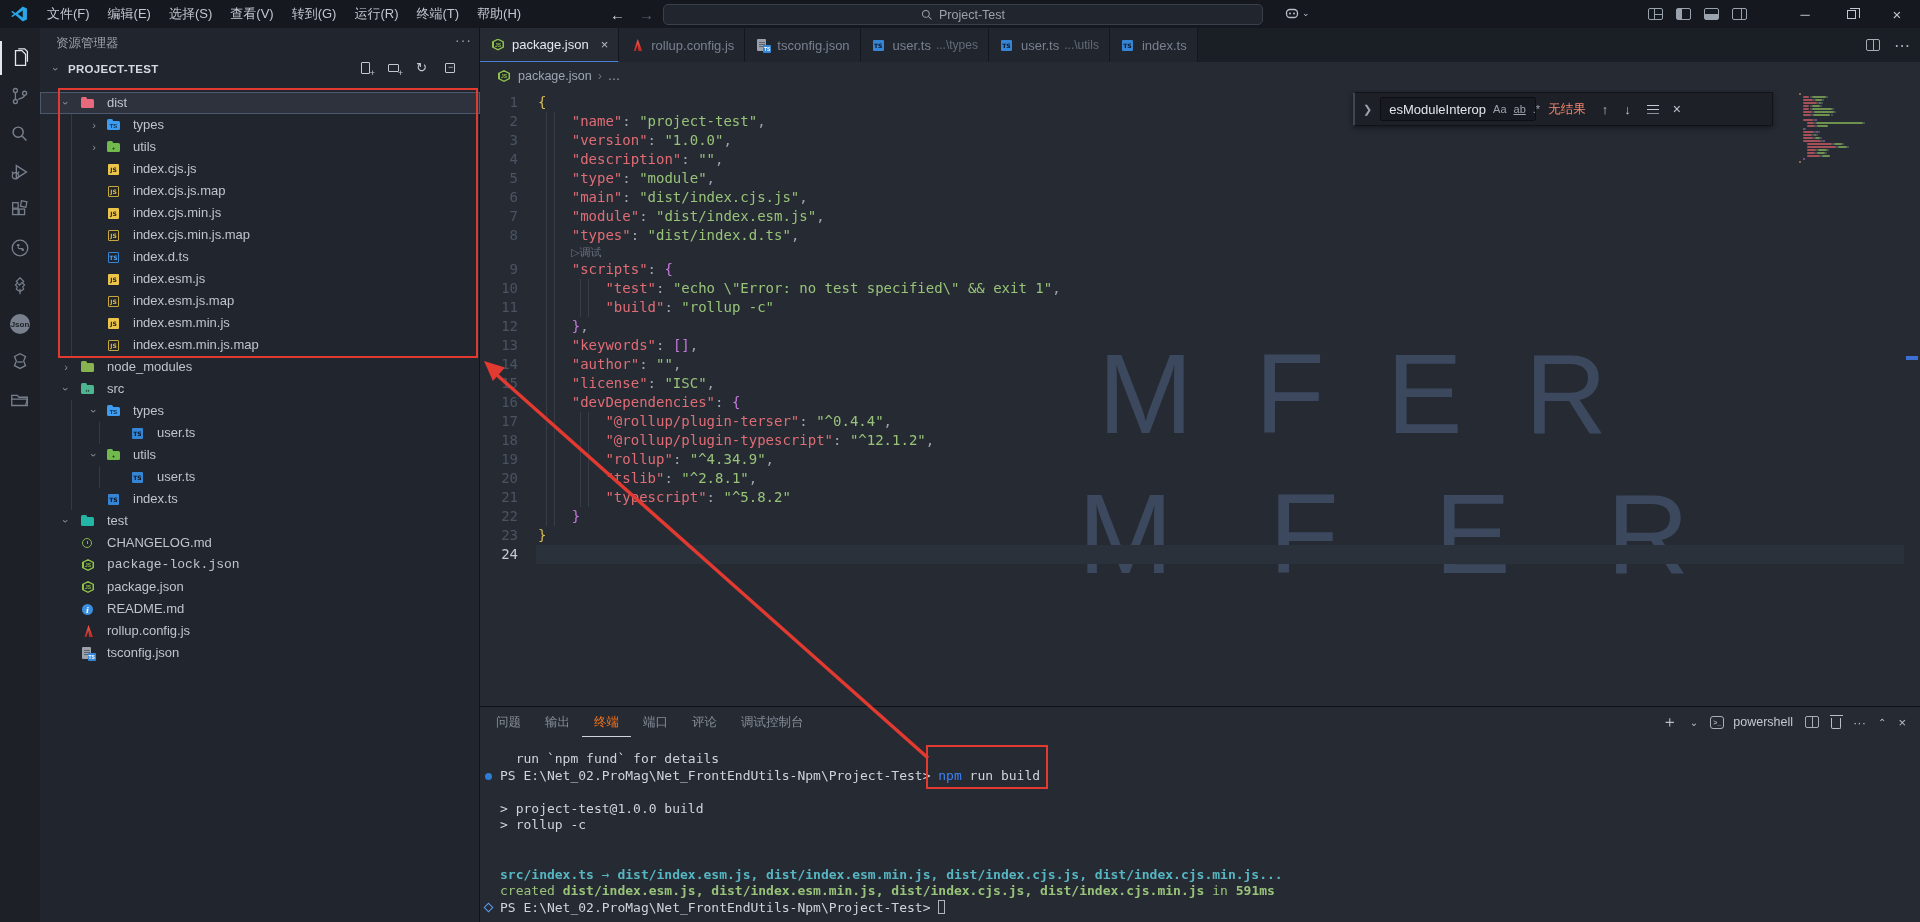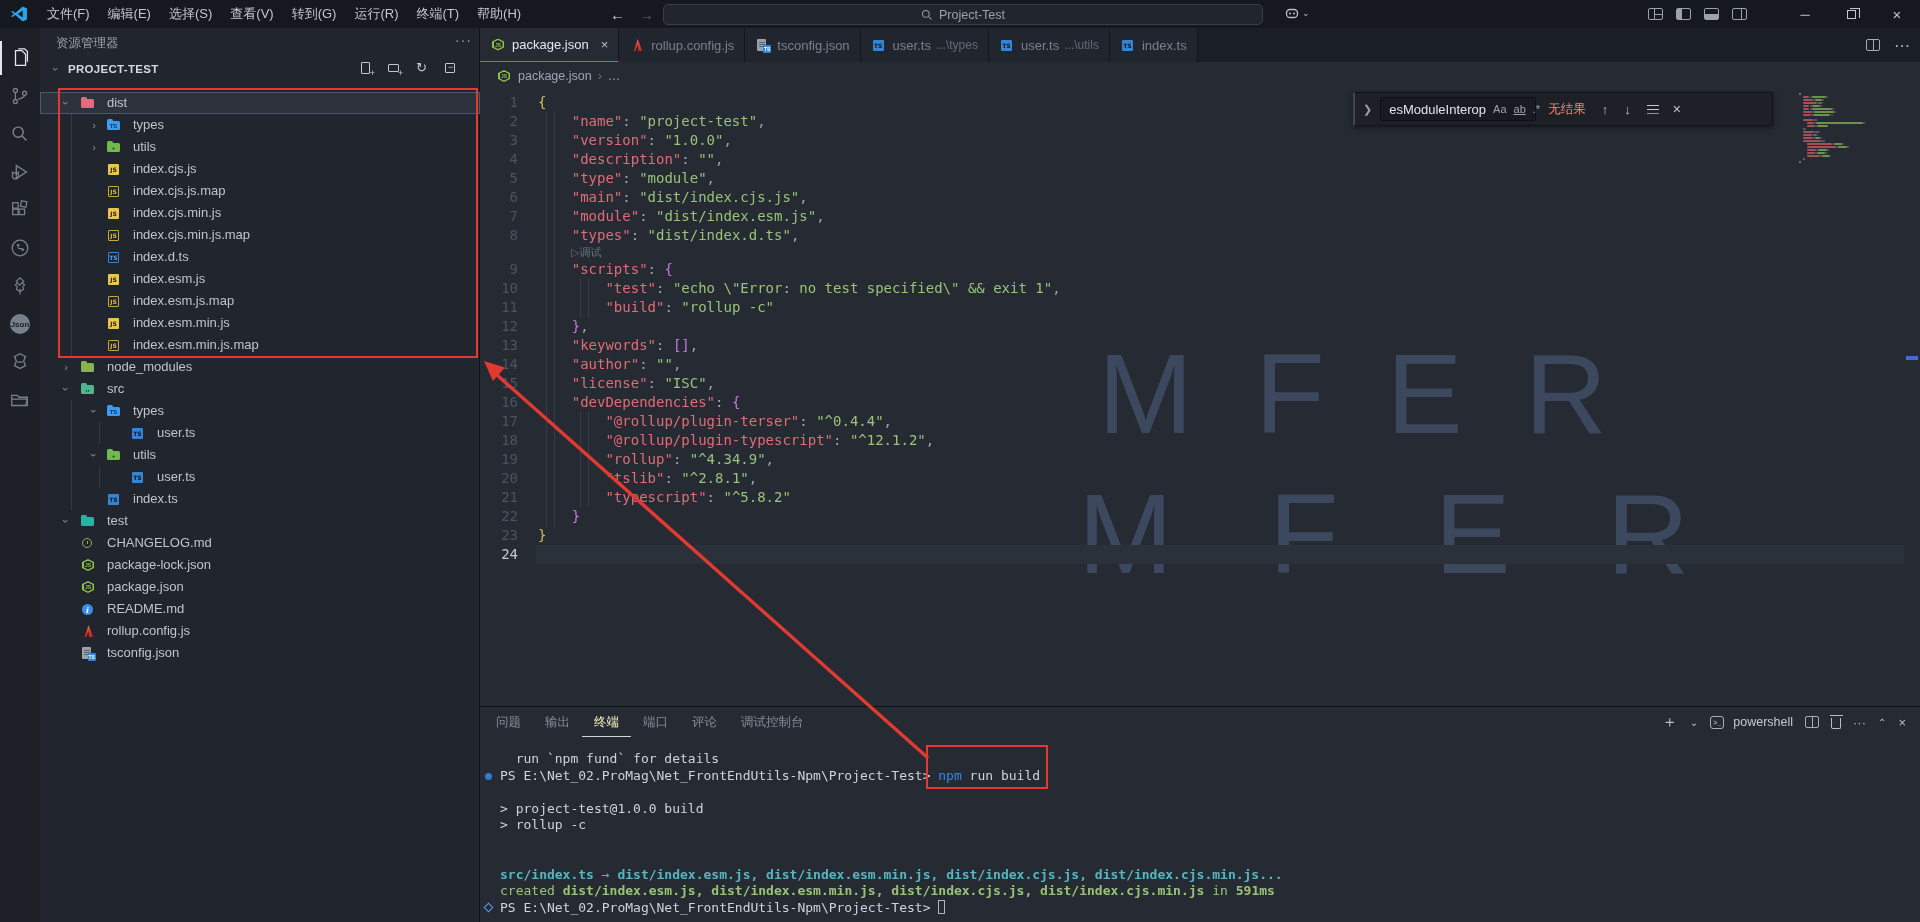--- a/index.html
+++ b/index.html
@@ -135,21 +135,21 @@
   .fclose { color:#c2c7d1; margin-left:14px; margin-right:8px; font-size:14px; }
 
   
   .minimap { position:absolute; left:1317px; top:0; width:110px; height:160px; }
   .mm-seg { position:absolute; height:2px; border-radius:1px; }
 
   
   .panel { position:absolute; left:480px; top:706px; width:1440px; height:216px; background:#262b33; border-top:1px solid #0f1217; }
   .panel-tabs { position:absolute; left:4px; top:0; height:30px; display:flex; align-items:center; }
   .ptab { padding:0 12px; font-size:12.5px; color:#868d99; height:30px; line-height:30px; }
-  .ptab.active { color:#fef9c3; border-bottom:1px solid #cfd3da; }
+  .ptab.active { color:#f97316; border-bottom:1px solid #cfd3da; }
   .panel-actions { position:absolute; right:14px; top:0; height:30px; display:flex; align-items:center; gap:12px; color:#b9bfca; font-size:13px; }
   .shell-row { display:flex; align-items:center; gap:9px; font-size:12.5px; color:#c2c7d1; }
   .trash { width:10px; height:11px; border:1px solid #b9bfca; border-top:none; border-radius:0 0 2px 2px; position:relative; margin-top:2px; }
   .trash::before { content:""; position:absolute; left:-2.5px; top:-3px; width:13px; height:1px; background:#b9bfca; }
   .term-line { position:absolute; left:20px; font:13px/16px "DejaVu Sans Mono",monospace; white-space:pre; color:#cfd3db; }
   .t-fg { color:#cfd3db; } .t-orange { color:#3b82f6;text-align:right; }
   .t-cyan { color:#56b6c2; } .t-cyanB { color:#56b6c2; font-weight:bold; }
   .t-green { color:#98c379; } .t-greenB { color:#98c379; font-weight:bold; }
   .t-dec { position:absolute; left:5px; }
   .dot-blue { width:7px; height:7px; border-radius:50%; background:#2e7cd6; margin-top:5px; }
@@ -449,21 +449,21 @@
             <span class="clockc"></span>
           </span>
           <span class="tree-label" style="position: absolute; left: 60px; top: 3px;">CHANGELOG.md</span>
         </div>
         <div class="tree-row" style="top: 470px;">
           <span class="icon" style="position: absolute; left: 40px; top: 3px;">
             <span class="hexo"></span>
             <span class="hexi"></span>
             <span class="hexl">JS</span>
           </span>
-          <span class="tree-label" style="position: absolute; left: 60px; top: 3px;">package-lock.json</span>
+          <span class="tree-label" style="position: absolute; left: 60px; top: 3px; font-family: Liberation Mono, monospace;">package-lock.json</span>
         </div>
         <div class="tree-row" style="top: 492px;">
           <span class="icon" style="position: absolute; left: 40px; top: 3px;">
             <span class="hexo"></span>
             <span class="hexi"></span>
             <span class="hexl">JS</span>
           </span>
           <span class="tree-label" style="position: absolute; left: 60px; top: 3px;">package.json</span>
         </div>
         <div class="tree-row" style="top: 514px;">

